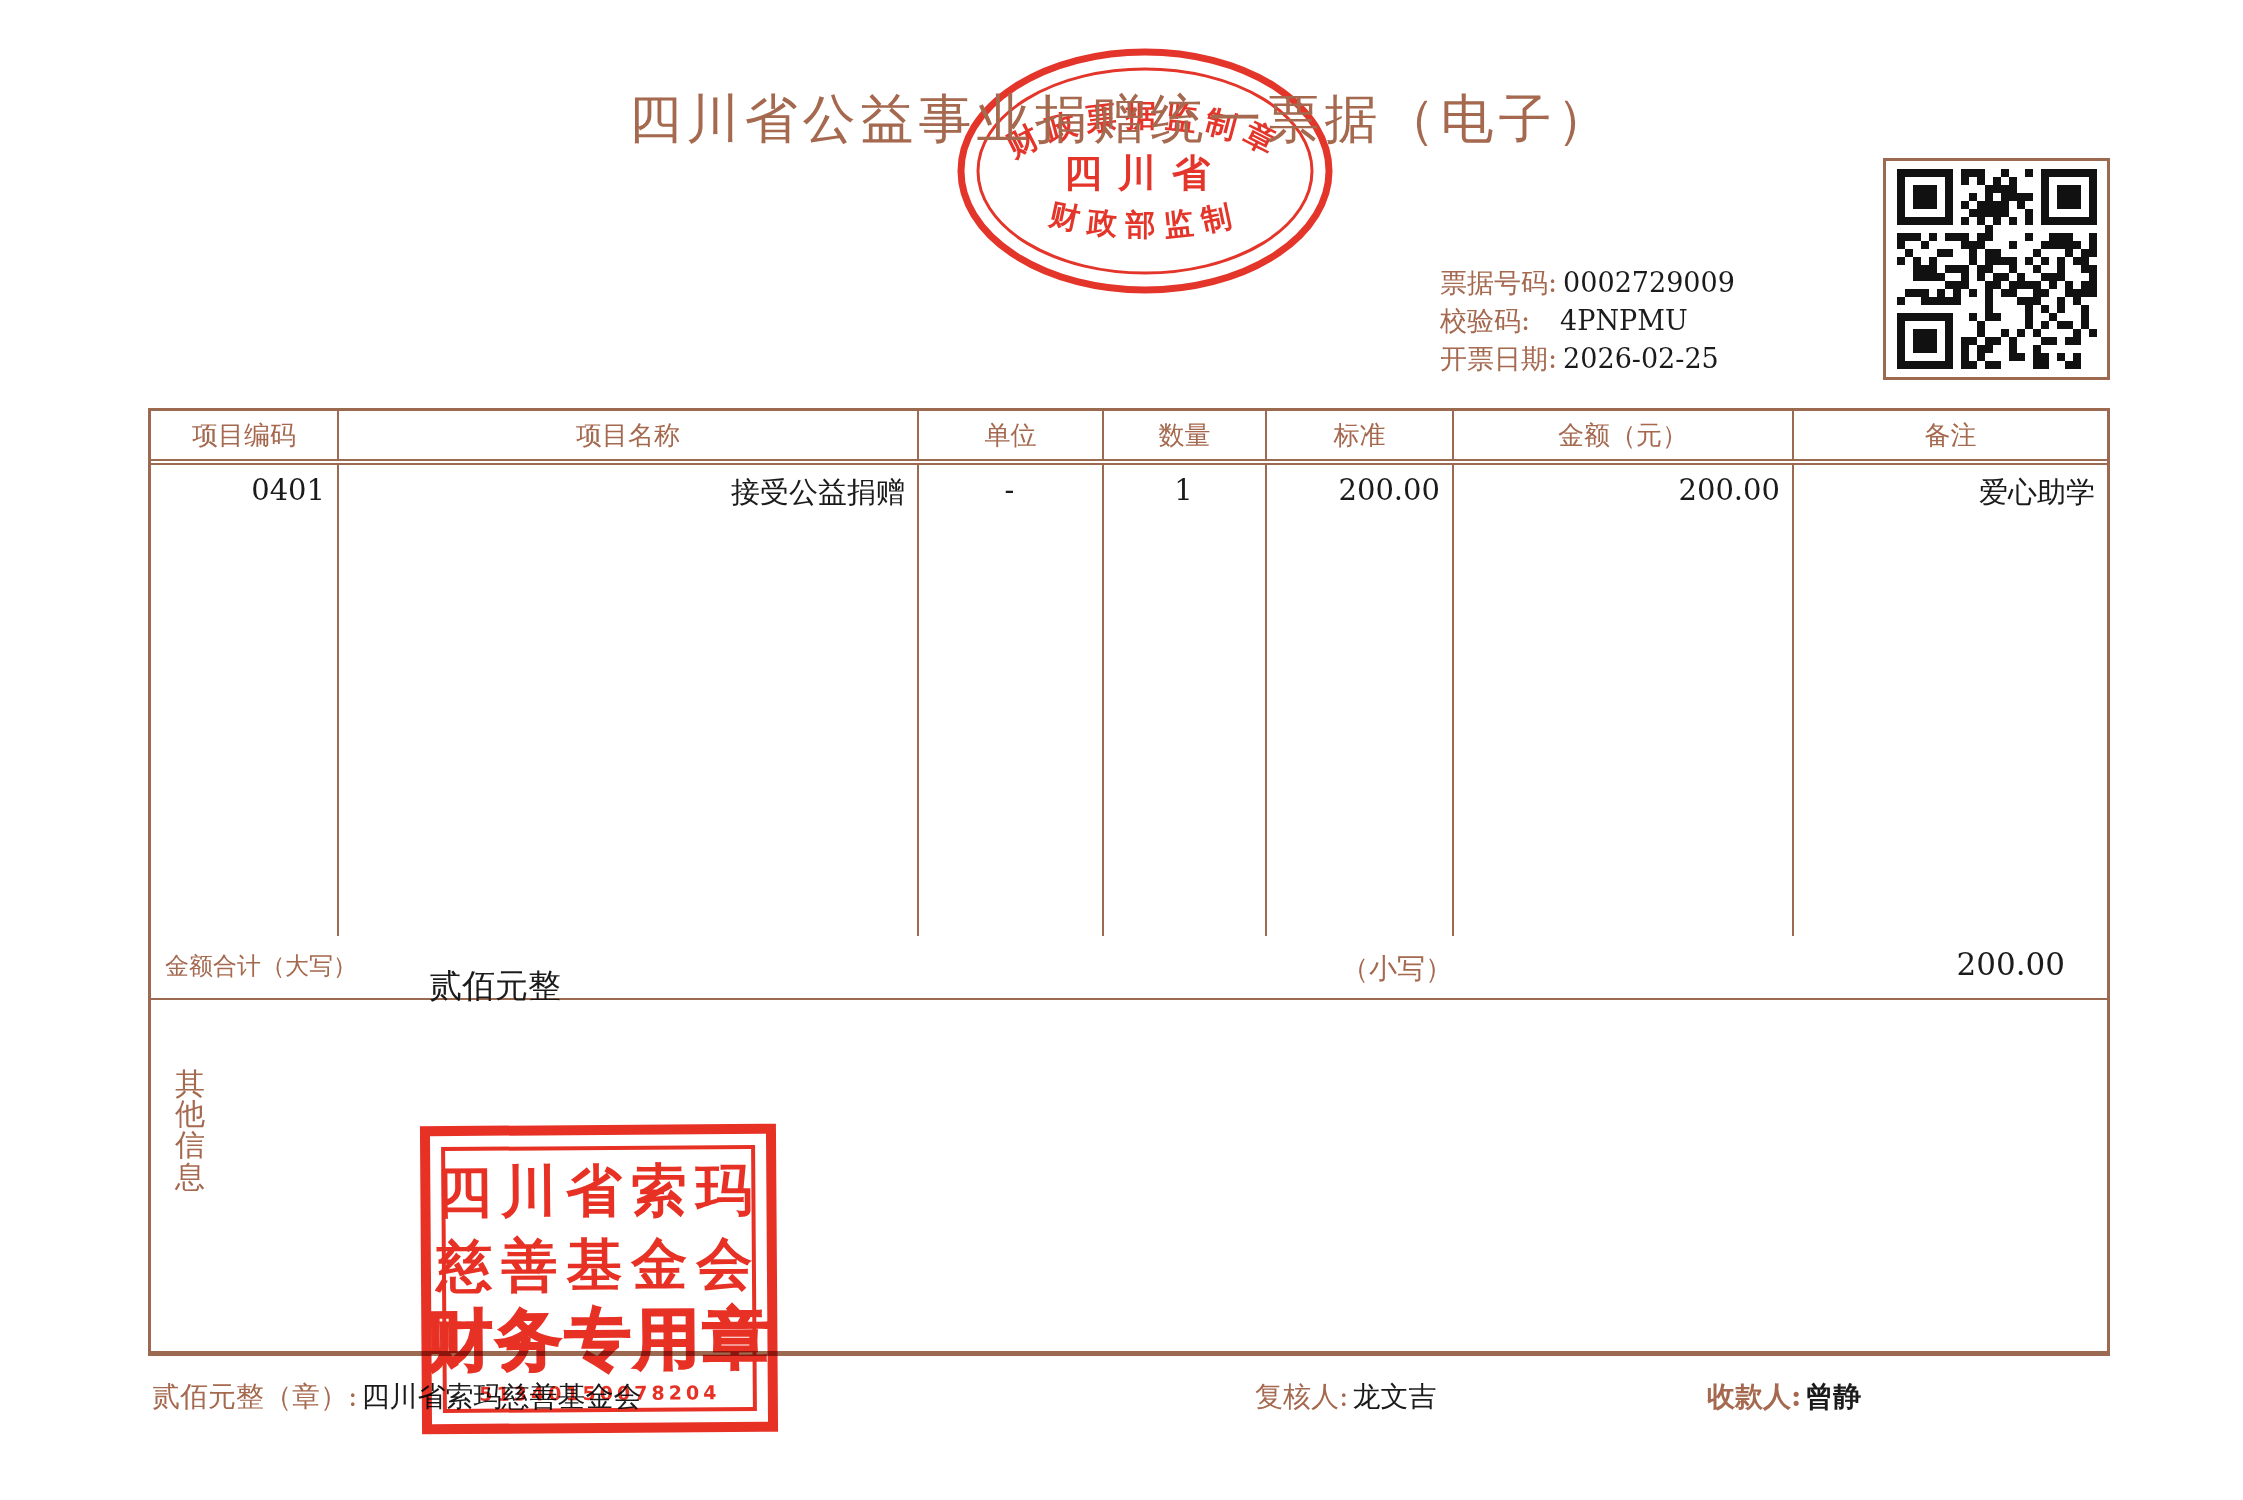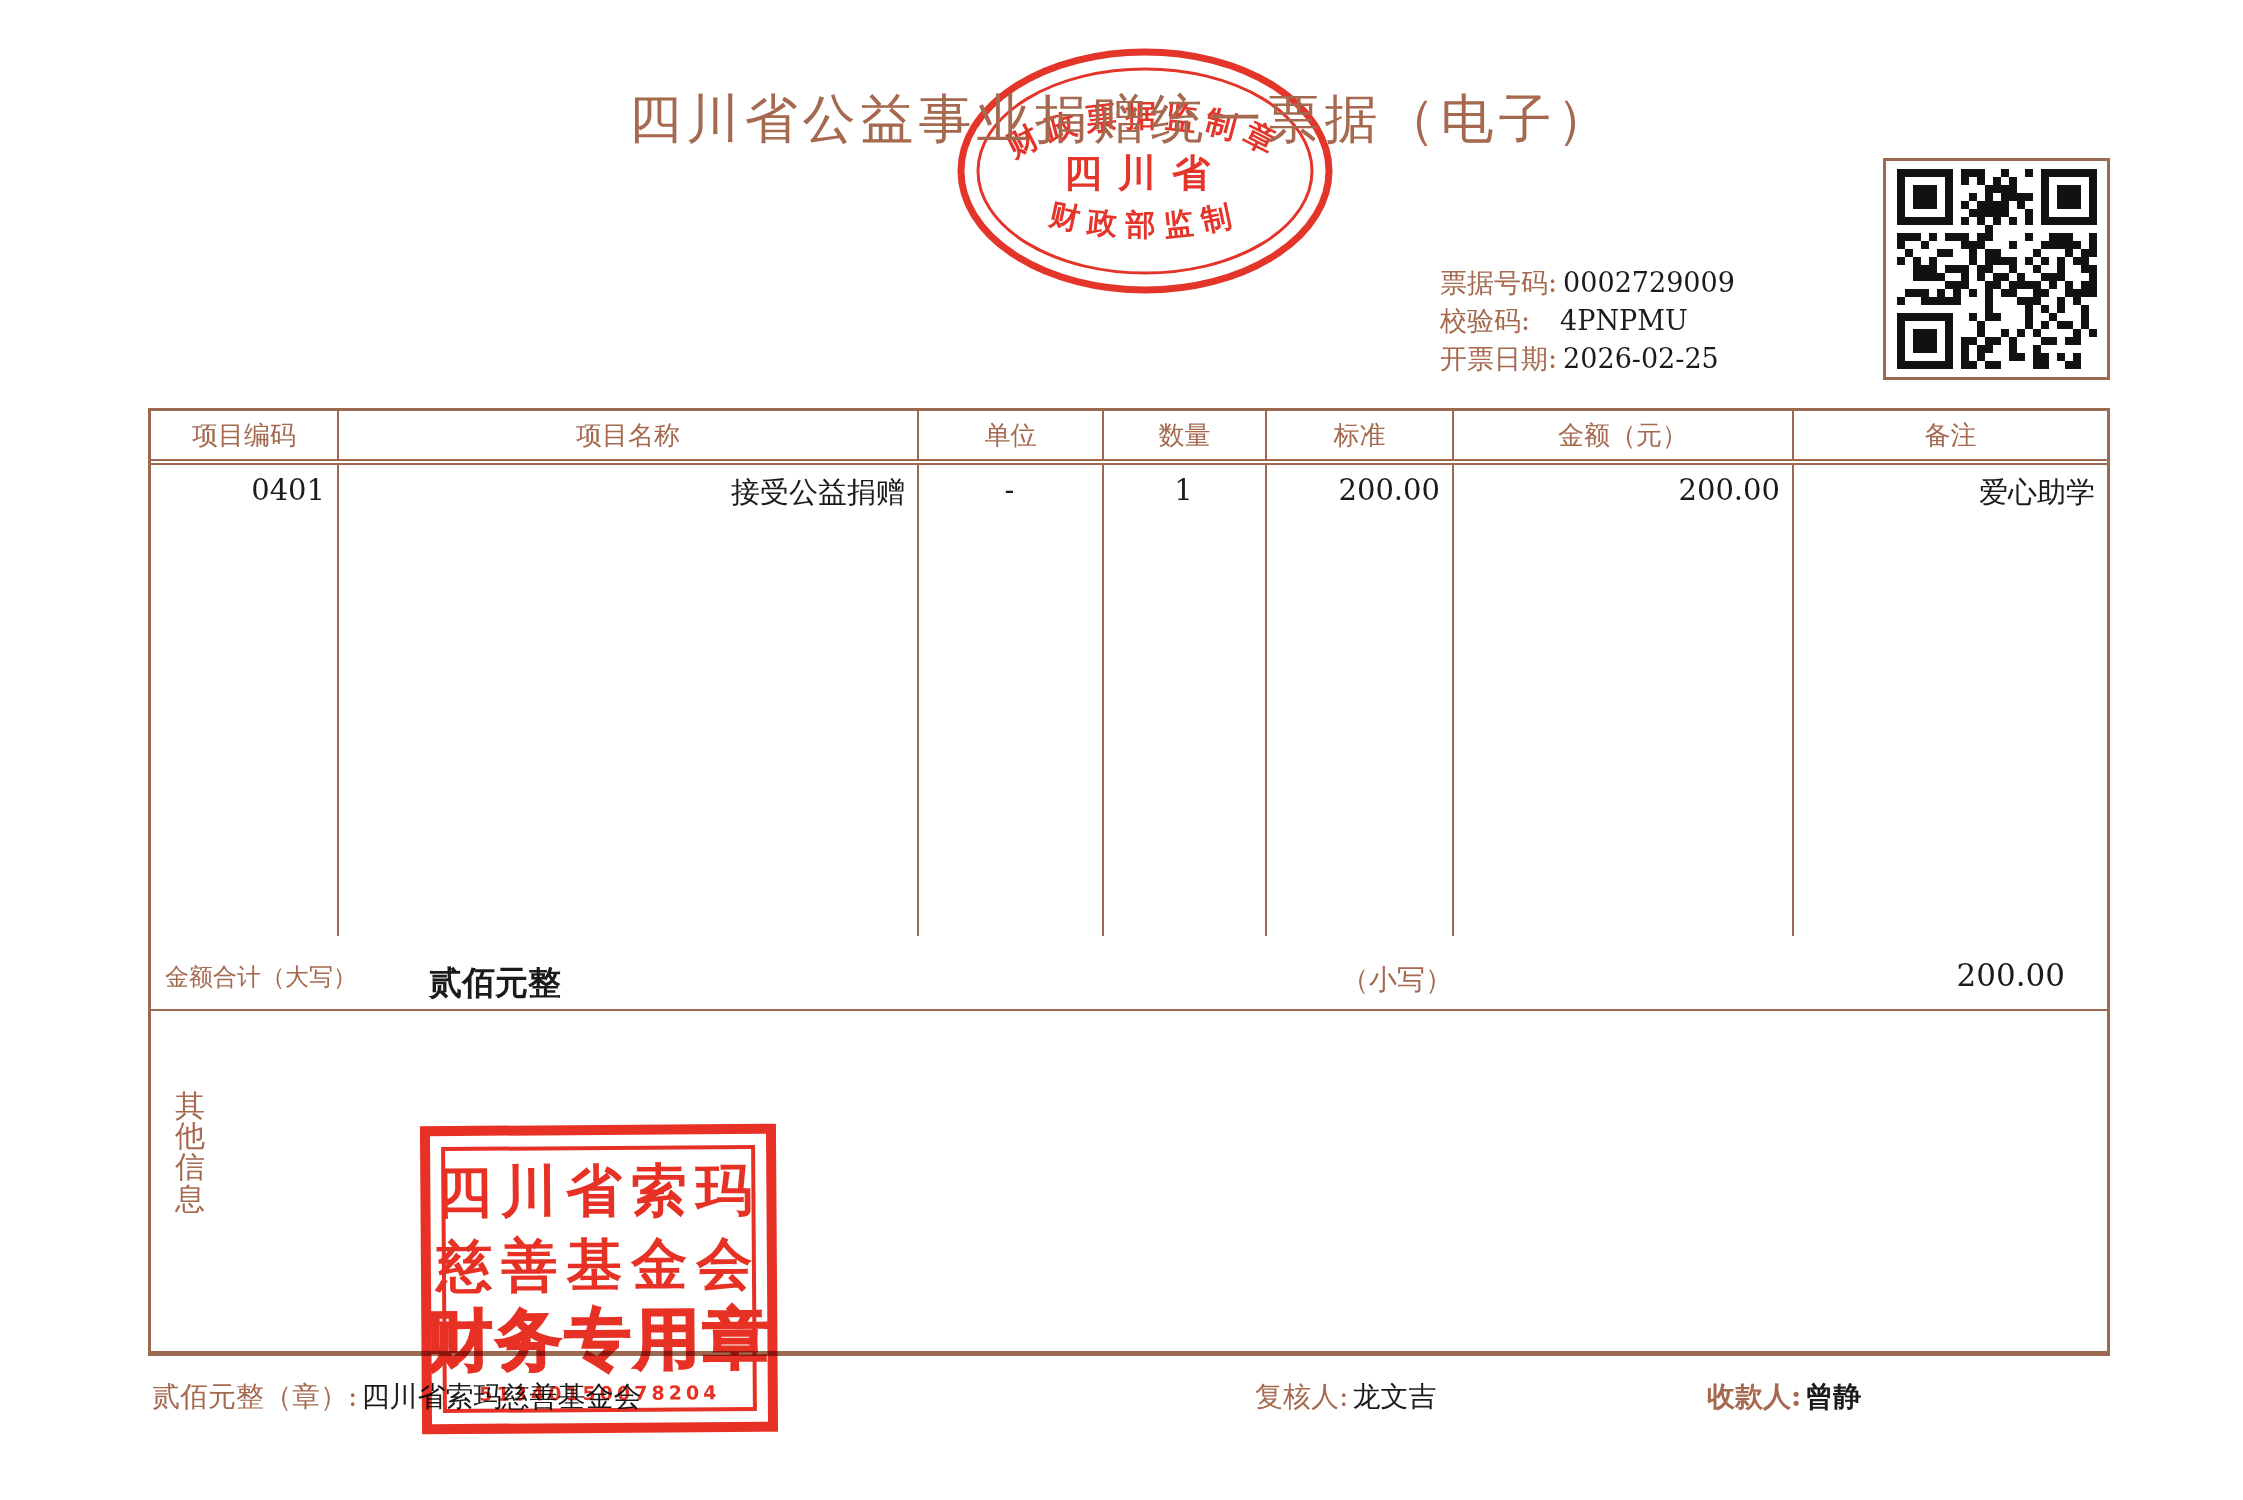--- a/index.html
+++ b/index.html
@@ -33,21 +33,21 @@
   .info{position:absolute;top:264px;font-size:27px;line-height:38px;z-index:2;}
   .info-left{left:152px;}
   .info-right{left:1440px;}
   .info .label{color:var(--brown);}
   .info .value{color:var(--ink);padding-left:6px;}
   .info-right .row:nth-child(2) .value{padding-left:30px;}
   
   .box{
     position:absolute;left:148px;top:408px;width:1962px;height:948px;
     border:3px solid var(--border);border-bottom-width:5px;box-sizing:border-box;
-    display:flex;flex-direction:column;z-index:1;gap:11px;
+    display:flex;flex-direction:column;z-index:1;
   }
   table.grid{border-collapse:collapse;table-layout:fixed;width:100%;}
   table.grid col.c0{width:187px}table.grid col.c1{width:580px}
   table.grid col.c2{width:185px}table.grid col.c3{width:163px}
   table.grid col.c4{width:187px}table.grid col.c5{width:340px}
   table.grid col.c6{width:auto}
   table.grid th{
     height:46px;font-weight:normal;font-size:26px;color:var(--brown);
     border-left:2px solid var(--border);border-bottom:6px double var(--border);
     text-align:center;
@@ -57,21 +57,21 @@
     border-left:2px solid var(--border);padding:8px 12px 0 10px;box-sizing:border-box;
   }
   table.grid th:first-child,table.grid td:first-child{border-left:none;}
   td.a-l{text-align:right}td.a-c{text-align:center}td.a-r{text-align:right}
   
   .totals{
     position:relative;height:62px;border-bottom:2px solid var(--border);
     flex:0 0 62px;
   }
   .totals .t-label{position:absolute;left:14px;top:14px;font-size:24px;color:var(--brown);}
-  .totals .t-dx{position:absolute;left:278px;top:14px;font-size:33px;color:var(--ink);font-weight:bold;}
+  .totals .t-dx{position:absolute;left:278px;top:28px;font-size:33px;color:var(--ink);}
   .totals .t-xx-label{position:absolute;left:1190px;top:14px;font-size:28px;color:var(--brown);}
   .totals .t-xx{position:absolute;right:42px;top:10px;font-size:31px;color:var(--ink);}
   
   .other{position:relative;flex:1 1 auto;}
   .other .v-label{
     position:absolute;left:18px;top:44px;
     writing-mode:vertical-rl;text-orientation:upright;
     font-size:30px;letter-spacing:31px;color:var(--brown);
   }
   

